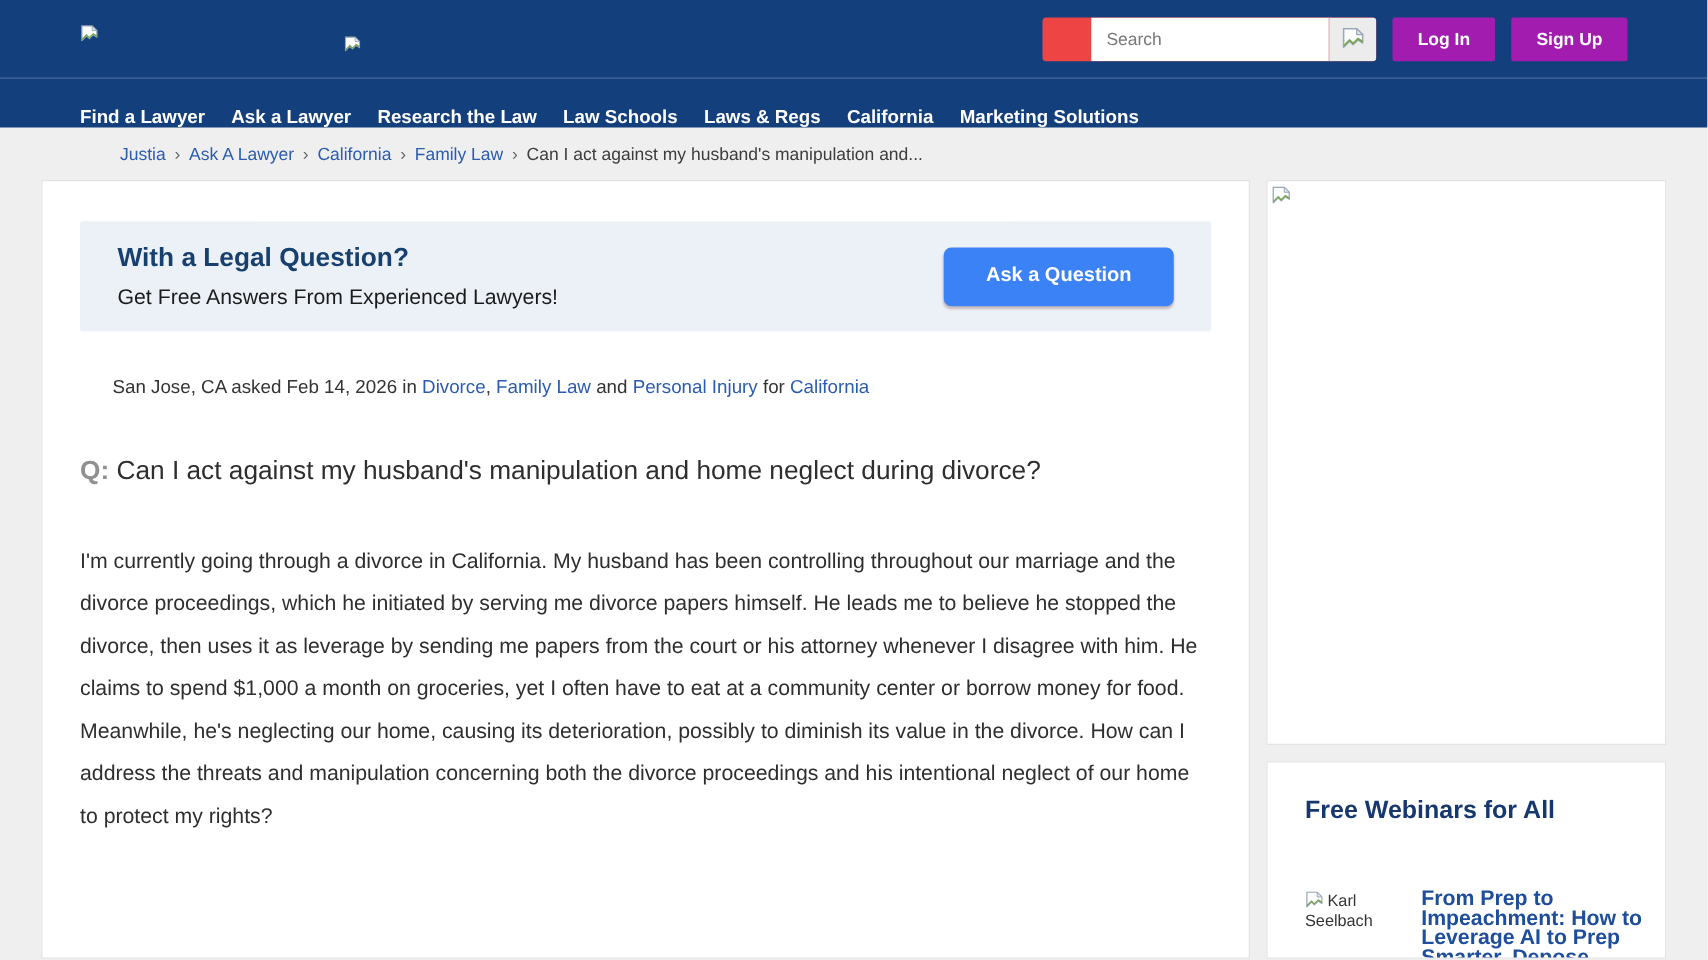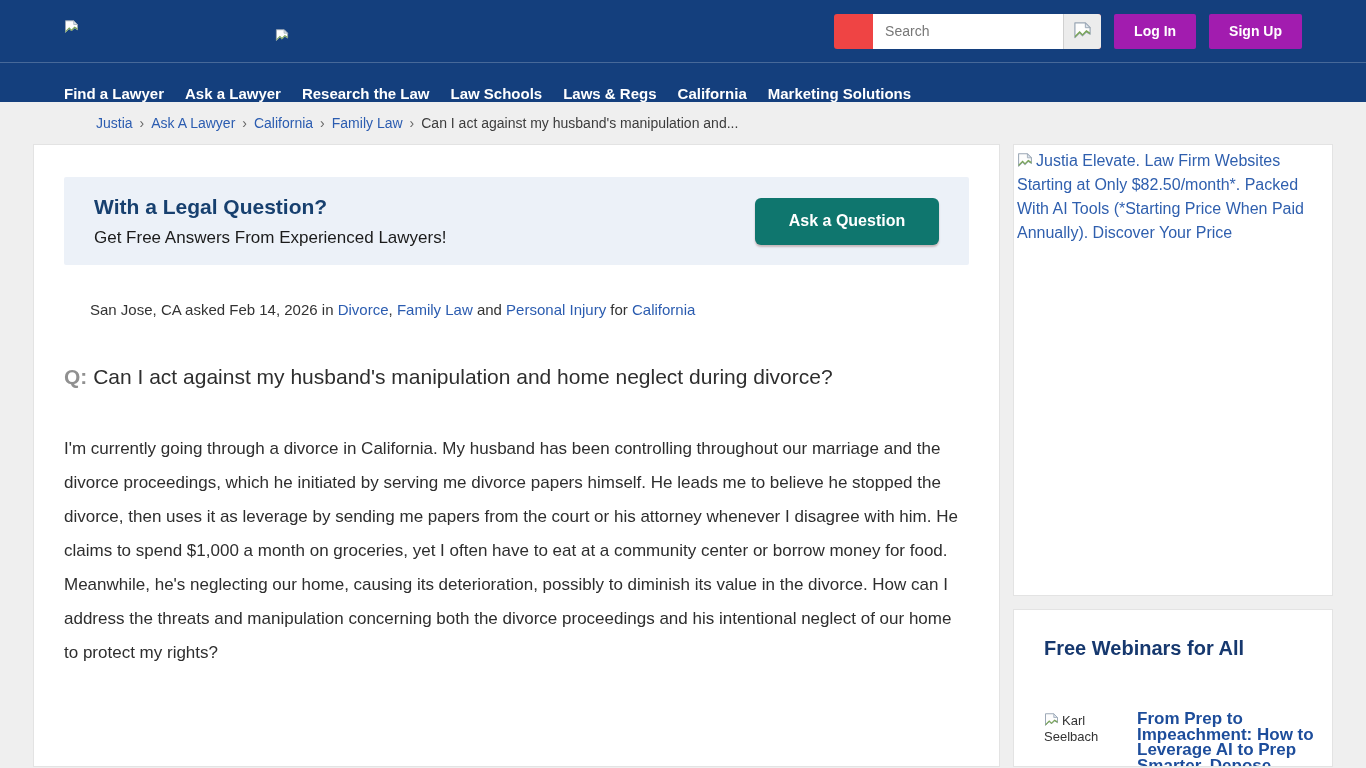--- a/index.html
+++ b/index.html
@@ -39,21 +39,21 @@
 
   
   .content { display: flex; padding: 0 33px; gap: 13px; height: 623px; align-items: stretch; }
   .card { background: #fff; border: 1px solid #e3e3e3; }
 
   .main-card { flex: 1; padding: 32px 30px 0 30px; overflow: hidden; }
 
   .banner { height: 88px; background: #ecf1f8; border-radius: 2px; display: flex; align-items: center; justify-content: space-between; padding: 0 30px; }
   .banner-title { font-size: 21px; font-weight: bold; color: #17406f; margin-bottom: 9px; }
   .banner-sub { font-size: 17px; color: #1b1b1b; }
-  .ask-btn { width: 184px; height: 47px; background: #0f766e; border: none; border-radius: 6px; color: #fff; font-weight: bold; font-size: 16px; font-family: "Liberation Sans", sans-serif; cursor: pointer; box-shadow: 0 2px 2px rgba(90,10,5,0.25); }
+  .ask-btn { width: 184px; height: 47px; background: #3b82f6; border: none; border-radius: 6px; color: #fff; font-weight: bold; font-size: 16px; font-family: "Liberation Sans", sans-serif; cursor: pointer; box-shadow: 0 2px 2px rgba(90,10,5,0.25); }
 
   .meta { margin: 36px 0 0 26px; font-size: 15px; color: #333; }
   .meta a { color: #2b5cb0; text-decoration: none; }
 
   .q-title { margin: 38px 0 0; font-size: 21px; font-weight: normal; line-height: 42px; color: #2e2e2e; }
   .q-label { color: #909090; font-weight: bold; }
 
   .q-body { margin: 34px 0 0; font-size: 17px; line-height: 34px; color: #2e2e2e; max-width: 912px; }
 
   
@@ -151,21 +151,21 @@
 
       <p class="q-body">I'm currently going through a divorce in California. My husband has been controlling throughout our marriage and the divorce proceedings, which he initiated by serving me divorce papers himself. He leads me to believe he stopped the divorce, then uses it as leverage by sending me papers from the court or his attorney whenever I disagree with him. He claims to spend $1,000 a month on groceries, yet I often have to eat at a community center or borrow money for food. Meanwhile, he's neglecting our home, causing its deterioration, possibly to diminish its value in the divorce. How can I address the threats and manipulation concerning both the divorce proceedings and his intentional neglect of our home to protect my rights?</p>
 
     </main>
 
     <aside class="sidebar">
 
       <div class="card ad-card">
         <span class="bimg inline"><svg width="16" height="16">
               <use href="#broken-img"></use>
-            </svg></span><a class="ad-text">Justia Elevate. Law Firm Websites Starting at Only $82.50/month*. Packed With AI Tools (*Starting Price When Paid Annually). Discover Your Price</a>
+            </svg></span>
       </div>
 
       <div class="card webinar-card">
         <h2 class="webinar-heading">Free Webinars for All</h2>
         <div class="webinar-item">
           <div class="speaker">
             <span class="bimg inline"><svg width="15" height="15">
                   <use href="#broken-img"></use>
                 </svg></span><span>Karl Seelbach</span>
           </div>

